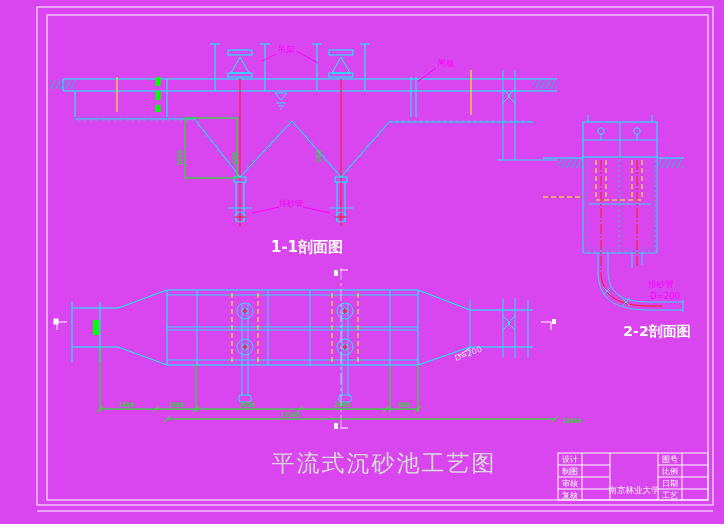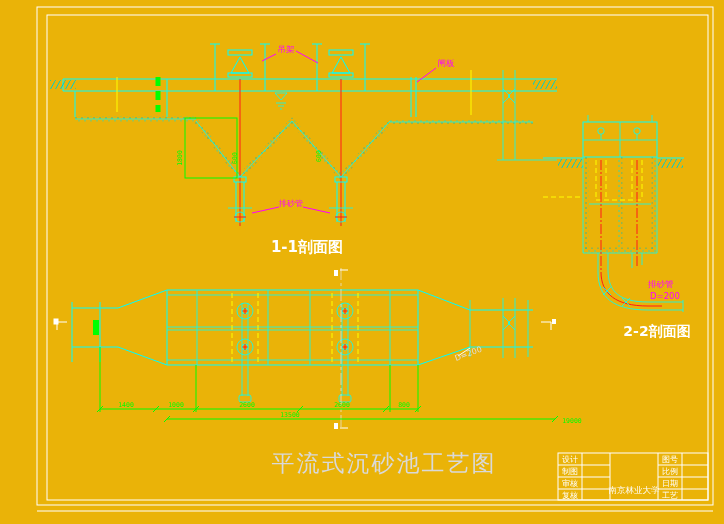--- a/index.html
+++ b/index.html
@@ -1,16 +1,16 @@
 <!DOCTYPE html>
 <html><head>
 <meta charset="utf-8">
 <style>
   html,body{margin:0;padding:0;background:#000;}
-  .stage{position:relative;width:724px;height:524px;background:#eab308;overflow:hidden;}
+  .stage{position:relative;width:724px;height:524px;background:#d946ef;overflow:hidden;}
   svg{position:absolute;left:0;top:0;}
   svg text{font-family:"DejaVu Sans","Liberation Sans",sans-serif;}
   .cy{stroke:#00ffff;fill:none;stroke-width:1;}
   .cyt{stroke:#00ffff;fill:none;stroke-width:.8;}
   .wh{stroke:#ffffff;fill:none;stroke-width:1;}
   .gn{stroke:#00ff00;fill:none;stroke-width:1;}
   .rd{stroke:#ff1a1a;fill:none;stroke-width:1;}
   .yl{stroke:#ffff00;fill:none;stroke-width:1;stroke-dasharray:5 3;}
   .mg{stroke:#ff00ff;fill:none;stroke-width:1;}
   .spk{stroke:url(#spk);fill:none;stroke-width:5;}

